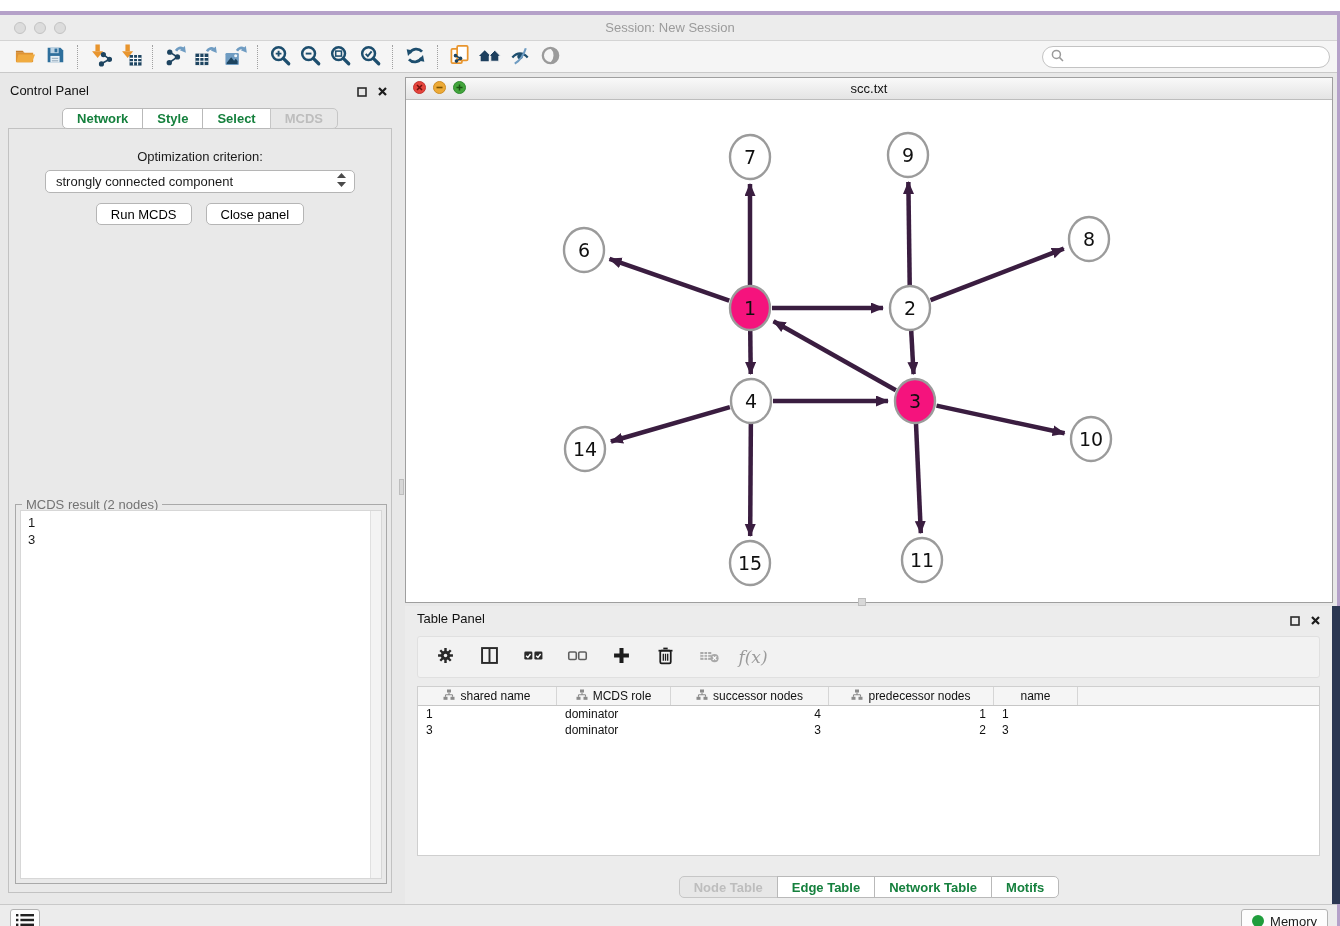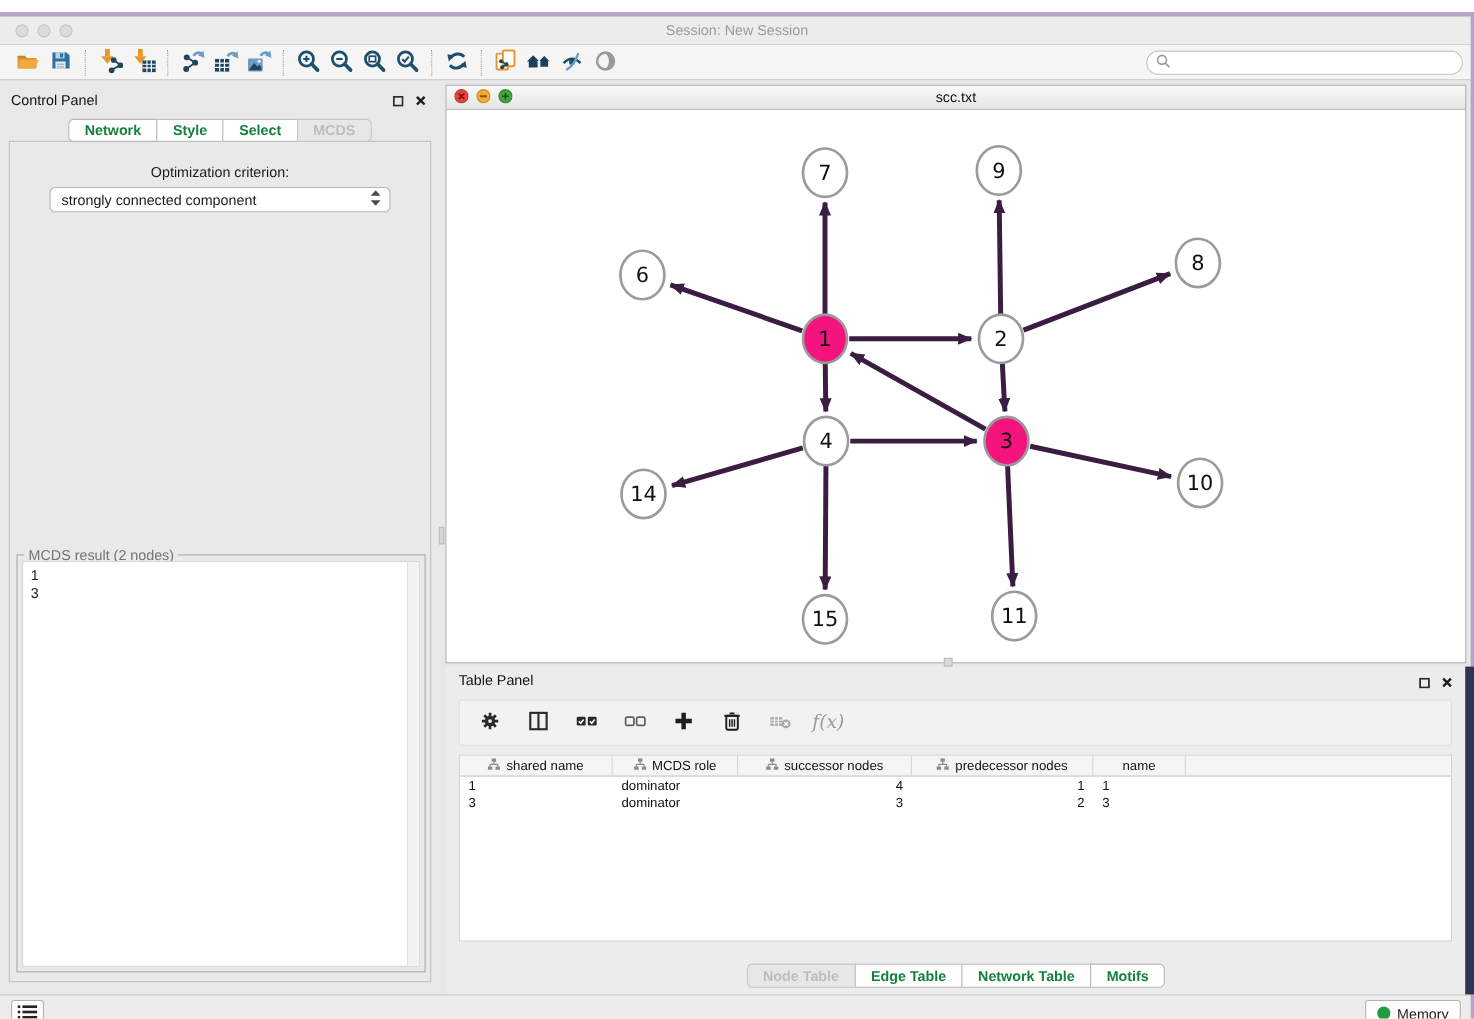--- a/index.html
+++ b/index.html
@@ -289,20 +289,24 @@
     <div class="cp-pane">
       <div class="opt-label">Optimization criterion:</div>
       <div class="opt-select">
         <span class="sel-text">strongly connected component</span>
         <span>
           <svg width="9" height="14" viewBox="0 0 9 14">
               <polygon points="4.5,0 9,5 0,5" fill="#4a4a4a"></polygon>
               <polygon points="4.5,14 9,9 0,9" fill="#4a4a4a"></polygon>
             </svg>
         </span>
+      </div>
+      <div class="cp-btn-row">
+        <button class="push-btn">Run MCDS</button>
+        <button class="push-btn">Close panel</button>
       </div>
       <div class="result-box">
         <span class="result-legend">MCDS result (2 nodes)</span>
         <div class="result-inner">
           <div class="result-lines" id="result-lines">
               <div>1</div>
               <div>3</div>
             </div>
           <div class="result-scroll"></div>
         </div>

